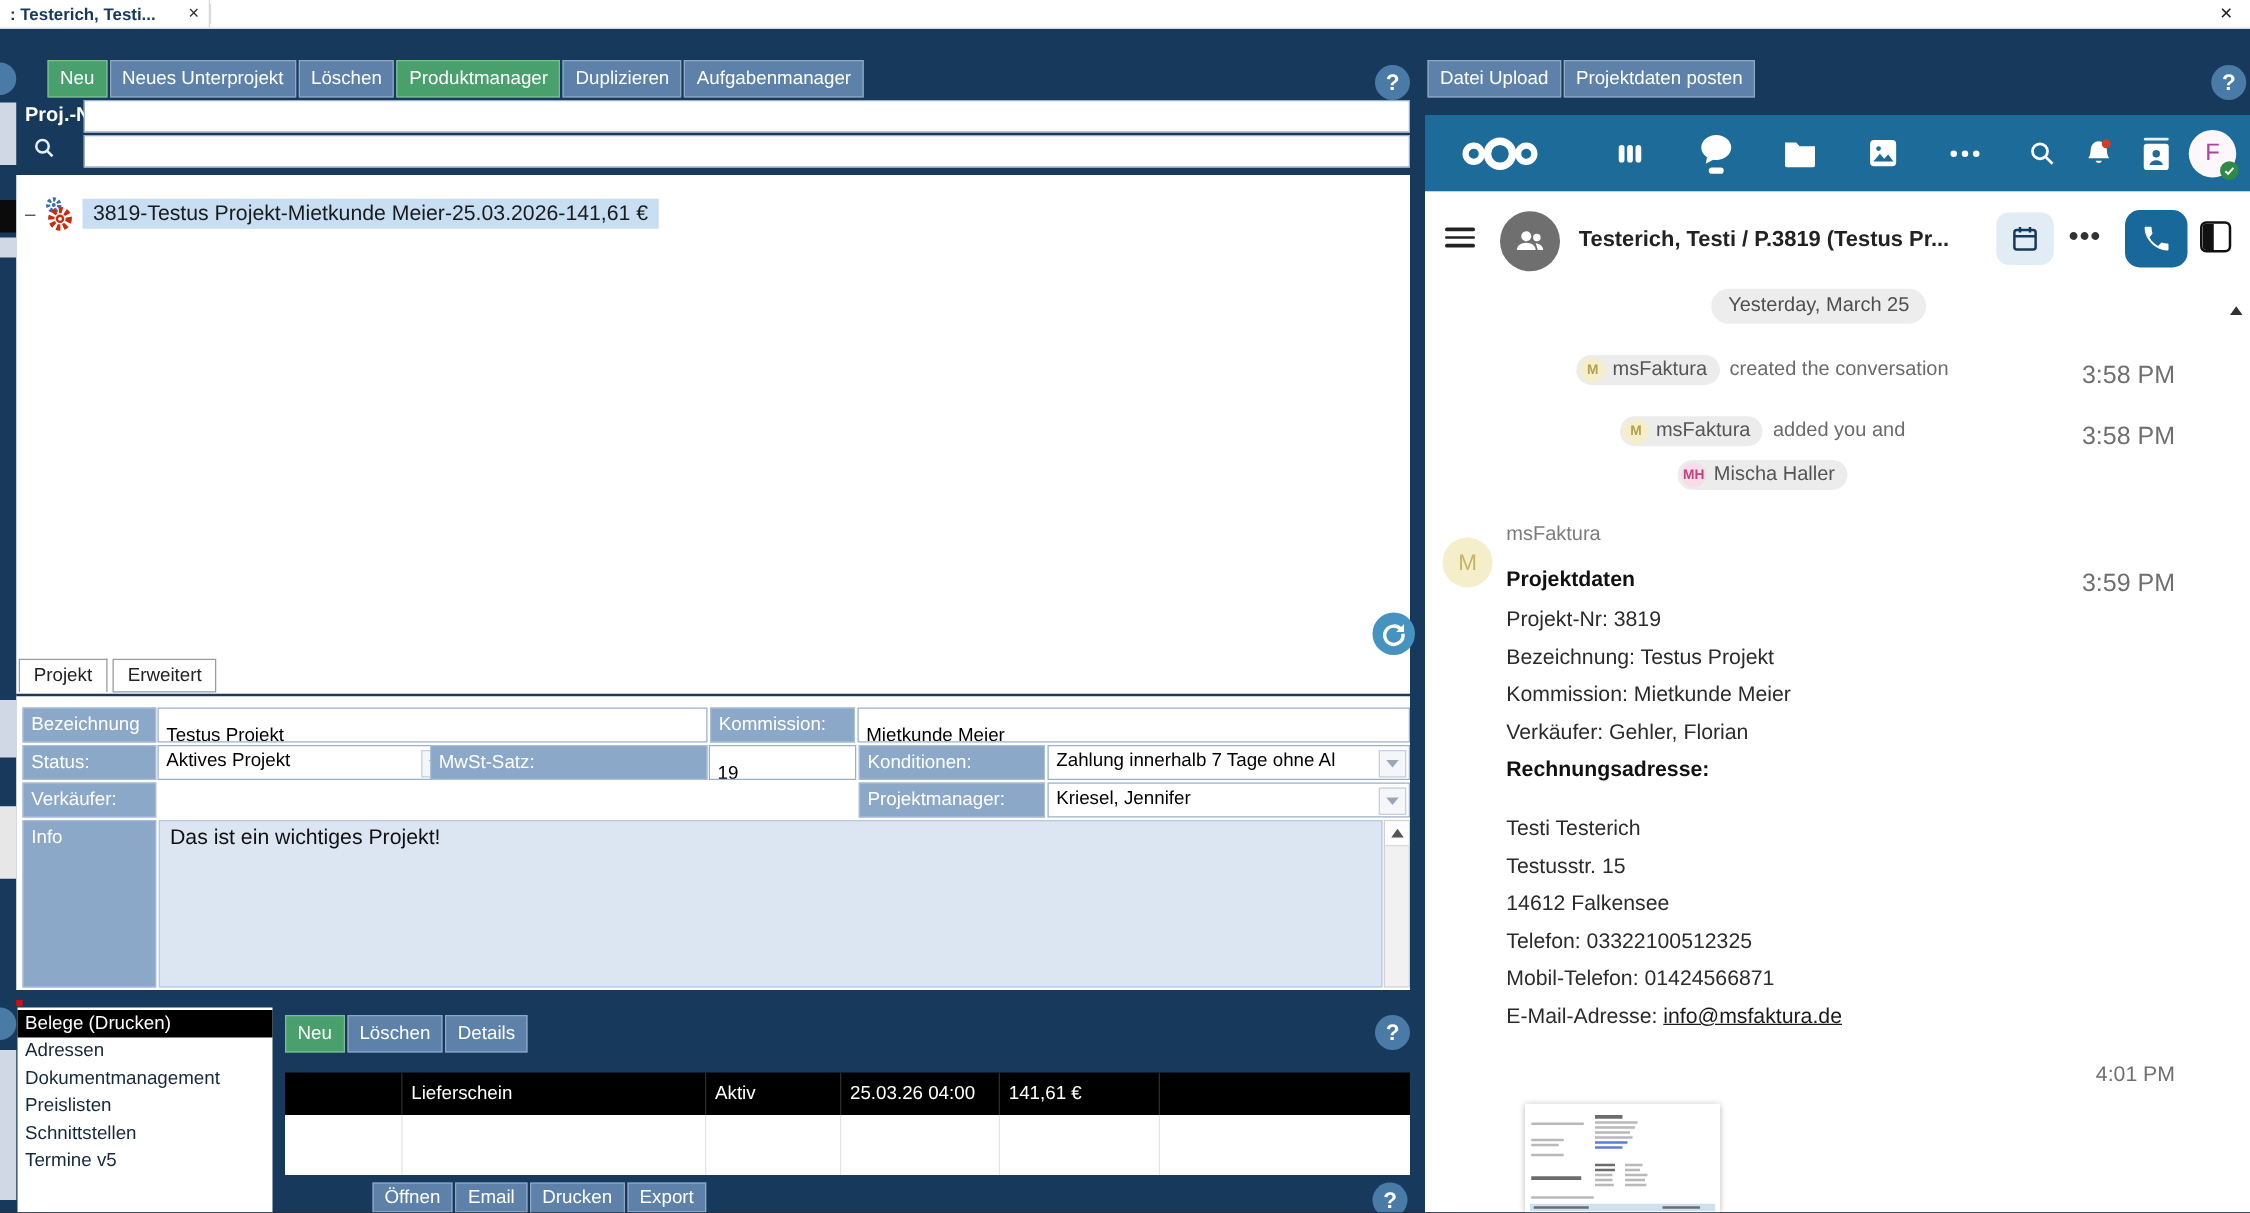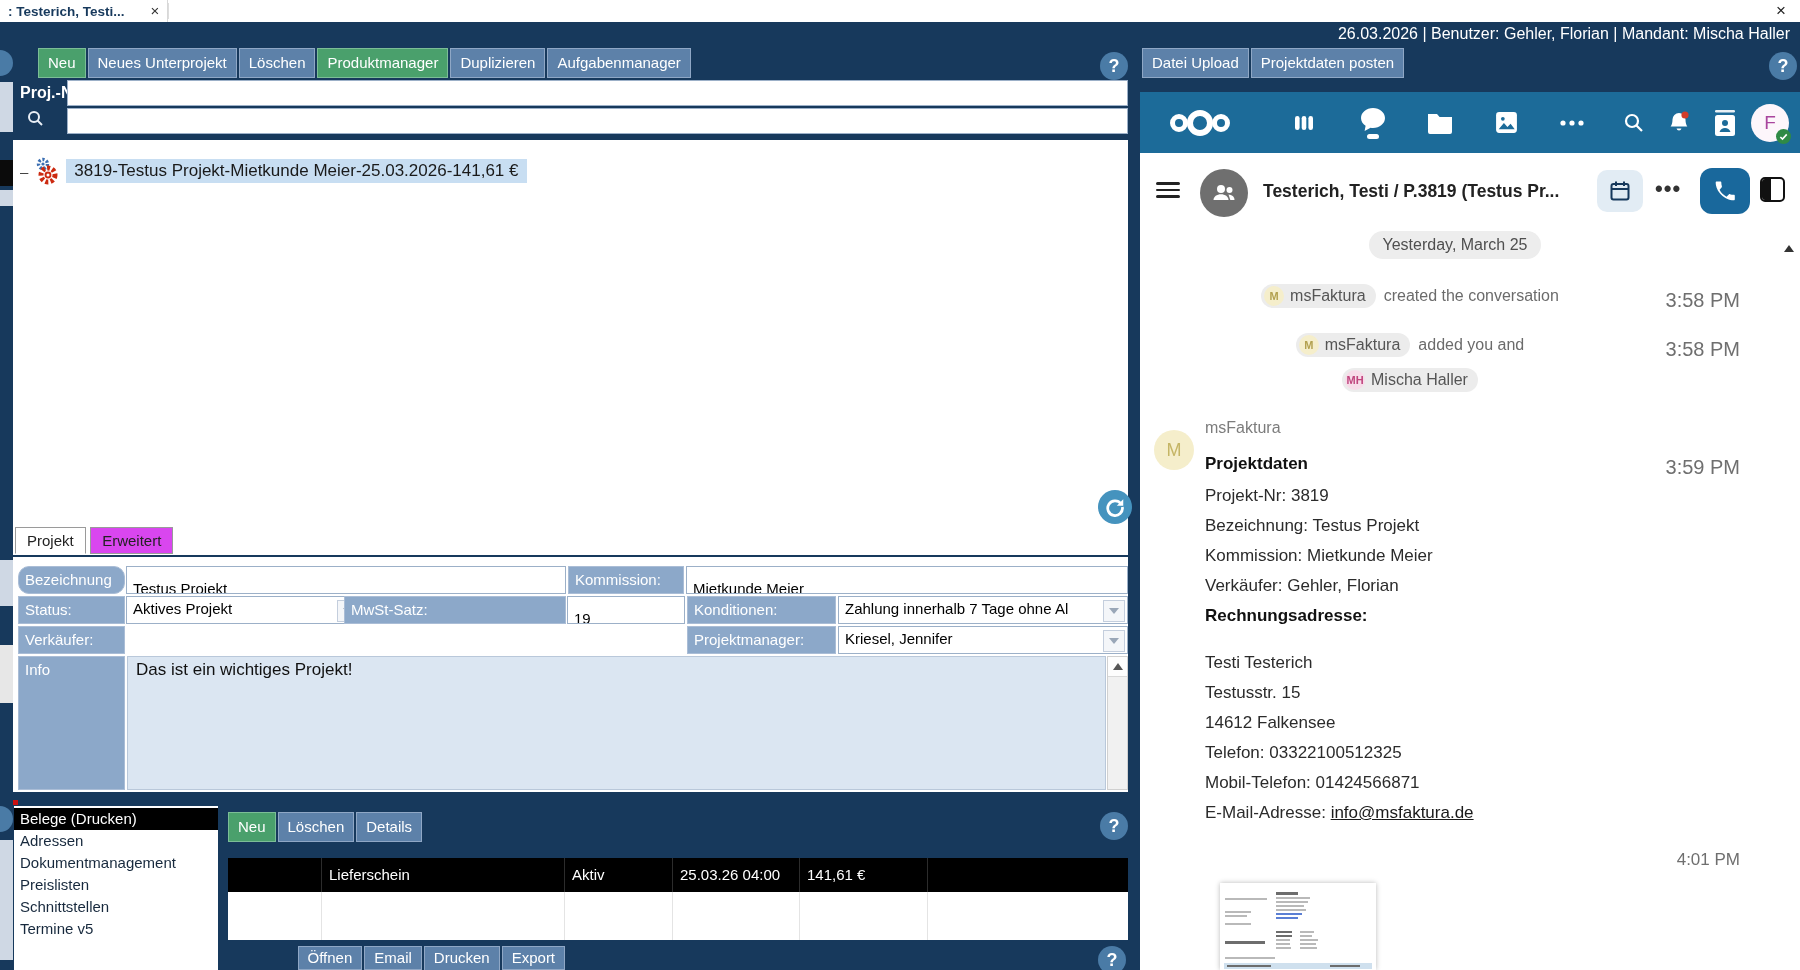--- a/index.html
+++ b/index.html
@@ -31,21 +31,21 @@
   
   .searchlabel{color:#fff;font-size:16px;font-weight:bold;}
   .sinput{background:#fff;border:1px solid #9cb0c8;box-sizing:border-box;font-size:15px;
     font-family:"Liberation Sans",sans-serif;padding:0 6px;}
   .whitepanel{background:#fff;}
   .treeitem-label{background:#c8def2;color:#1a1a1a;font-size:17px;padding:2px 8px;white-space:nowrap;}
   .expander{color:#444;font-size:15px;}
 
   .tab{display:inline-block;font-size:15px;padding:4px 11px;border:1px solid #9a9a9a;color:#222;}
   .tab.active{background:#fff;border-bottom-color:#fff;position:relative;z-index:2;}
-  .tab.inactive{background:#d946ef;}
+  .tab.inactive{background:#ffffff;}
 
   .flabel{background:#8ca8c9;color:#fff;font-size:15px;line-height:26px;padding-left:6px;
     box-sizing:border-box;border:1px solid #aabdd6;white-space:nowrap;overflow:hidden;}
   .ffield{background:#fff;border:1px solid #9cb0c8;box-sizing:border-box;font-size:15px;color:#000;
     line-height:24px;padding-left:6px;white-space:nowrap;overflow:hidden;}
   input.ffield{padding-top:16px;padding-bottom:0;height:28px;font-family:"Liberation Sans",sans-serif;}
   .selarrow{position:absolute;right:2px;top:3px;width:20px;height:20px;background:#f4f6f9;
     border:1px solid #c4cedd;display:flex;align-items:center;justify-content:center;}
   .selarrow::after{content:"";width:0;height:0;border-left:5px solid transparent;
     border-right:5px solid transparent;border-top:6px solid #9aa7b8;}
@@ -107,23 +107,20 @@
 
   <div class="abs topstrip">
     <div class="abs wintab">
       <span class="wintab-title">: Testerich, Testi...</span>
       <span class="xglyph">×</span>
     </div>
     <div class="abs" style="left:168px;top:3px;width:1px;height:16px;background:#ddd;"></div>
     <div class="abs winclose">×</div>
   </div>
 
-  <div class="abs statusband">
-    <span>26.03.2026 | Benutzer: Gehler, Florian | Mandant: Mischa Haller</span>
-  </div>
 
   <div class="abs" style="left:0;top:50px;width:13px;height:26px;background:#4a7ba6;border-radius:0 13px 13px 0;"></div>
   <div class="abs" style="left:0;top:82px;width:13px;height:50px;background:#cfd8e4;"></div>
   <div class="abs" style="left:0;top:160px;width:13px;height:26px;background:#0b0b0b;"></div>
   <div class="abs" style="left:0;top:190px;width:13px;height:16px;background:#cfd8e4;"></div>
   <div class="abs" style="left:0;top:560px;width:13px;height:46px;background:#cfd8e4;"></div>
   <div class="abs" style="left:0;top:645px;width:13px;height:58px;background:#e7e7e7;"></div>
   <div class="abs" style="left:0;top:806px;width:13px;height:26px;background:#4a7ba6;border-radius:0 13px 13px 0;"></div>
   <div class="abs" style="left:0;top:840px;width:13px;height:120px;background:#cfd8e4;"></div>
 
@@ -169,21 +166,21 @@
         <path d="M21 3.5v7h-7z" fill="#fff"></path>
       </svg>
   </div>
 
   <div class="abs" style="left:15px;top:527px;">
     <span class="tab active">Projekt</span>
     <span class="tab inactive">Erweitert</span>
   </div>
   <div class="abs" style="left:13px;top:555px;width:1115px;height:2px;background:#17395c;"></div>
 
-  <div class="abs flabel" style="left:18px;top:566px;width:107px;height:28px;border-radius:11px;">Bezeichnung</div>
+  <div class="abs flabel" style="left:18px;top:566px;width:107px;height:28px;">Bezeichnung</div>
   <input class="abs ffield" style="left: 126px; top: 566px; width: 440px;" value="Testus Projekt">
   <div class="abs flabel" style="left:568px;top:566px;width:116px;height:28px;">Kommission:</div>
   <input class="abs ffield" style="left: 686px; top: 566px; width: 442px;" value="Mietkunde Meier">
 
   <div class="abs flabel" style="left:18px;top:596px;width:107px;height:28px;">Status:</div>
   <div class="abs ffield" style="left:126px;top:596px;width:236px;height:28px;">
     <span>Aktives Projekt</span>
     <span class="selarrow"></span>
   </div>
   <div class="abs flabel" style="left:344px;top:596px;width:222px;height:28px;">MwSt-Satz:</div>

